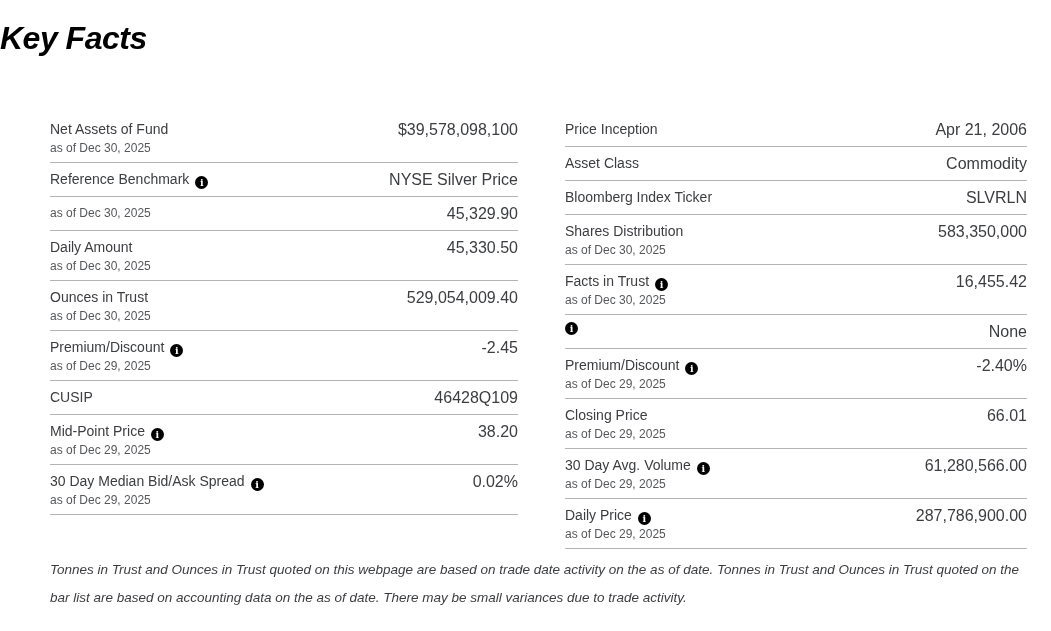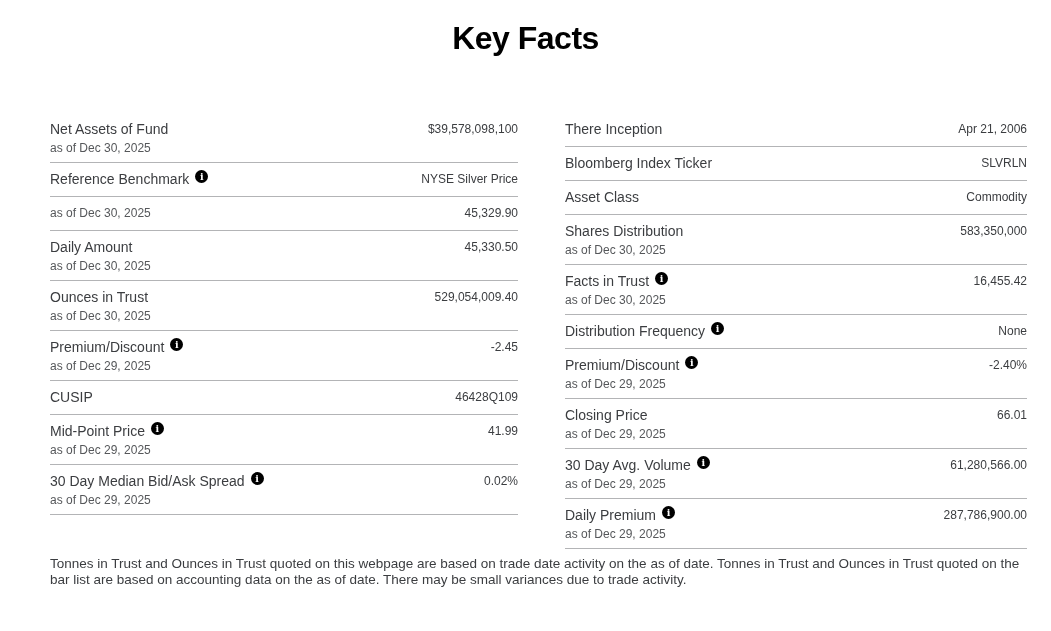--- a/index.html
+++ b/index.html
@@ -14,25 +14,26 @@
   *{box-sizing:border-box;}
   html,body{margin:0;padding:0;}
   body{
     width:1051px;height:631px;overflow:hidden;
     background:var(--bg);
     font-family:"Liberation Sans", sans-serif;
     color:var(--text);
   }
   .page-title{
     margin:20px 0 0;
-    text-align:center;
+    text-align:left;
     font-size:32px;
     font-weight:bold;
     letter-spacing:-0.5px;
     color:var(--title);
+    font-style:italic;
   }
   .content{
     width:977px;
     margin-left:50px;
   }
   .columns{
     display:grid;
     grid-template-columns:468px 462px;
     column-gap:47px;
     margin-top:56px;
@@ -41,34 +42,34 @@
   .fact-row{
     display:flex;
     justify-content:space-between;
     align-items:flex-start;
     border-bottom:1px solid var(--divider);
     padding:7px 0 7px;
   }
   .label-wrap{min-width:0;}
   .label-line{
     display:flex;
-    align-items:flex-start;
+    align-items:flex-end;
     gap:6px;
     font-size:14px;
     line-height:19px;
     color:var(--text);
   }
   .as-of{
     font-size:12px;
     line-height:13px;
     margin-top:3px;
     color:var(--muted);
   }
   .value{
-    font-size:12px;
+    font-size:16px;
     line-height:19px;
     white-space:nowrap;
     text-align:center;
     color:var(--text);
     padding-left:12px;
   }
   .info-icon{
     flex:0 0 auto;
     width:13px;height:13px;
     border-radius:50%;
@@ -80,22 +81,23 @@
     line-height:1;
     display:inline-flex;
     align-items:center;
     justify-content:center;
     cursor:pointer;
     user-select:none;
   }
   .footnote{
     margin-top:7px;
     width:977px;
+    font-style:italic;
     font-size:13.5px;
-    line-height:16px;
+    line-height:28px;
     color:var(--text);
   }
 </style>
 </head>
 <body>
 
 <h1 class="page-title">Key Facts</h1>
 
 <div class="content">
   <div class="columns">
@@ -175,71 +177,71 @@
   </div>
 
   <div class="fact-row">
     <div class="label-wrap">
       <div class="label-line">
         <span class="label">Mid-Point Price</span>
         <span class="info-icon">i</span>
       </div>
       <div class="as-of">as of Dec 29, 2025</div>
     </div>
-    <div class="value">41.99</div>
+    <div class="value">38.20</div>
   </div>
 
   <div class="fact-row">
     <div class="label-wrap">
       <div class="label-line">
         <span class="label">30 Day Median Bid/Ask Spread</span>
         <span class="info-icon">i</span>
       </div>
       <div class="as-of">as of Dec 29, 2025</div>
     </div>
     <div class="value">0.02%</div>
   </div>
 </div>
     <div class="col">
   <div class="fact-row">
     <div class="label-wrap">
       <div class="label-line">
-        <span class="label">There Inception</span>
+        <span class="label">Price Inception</span>
 
       </div>
 
     </div>
     <div class="value">Apr 21, 2006</div>
   </div>
 
   <div class="fact-row">
     <div class="label-wrap">
       <div class="label-line">
+        <span class="label">Asset Class</span>
+
+      </div>
+
+    </div>
+    <div class="value">Commodity</div>
+  </div>
+
+  <div class="fact-row">
+    <div class="label-wrap">
+      <div class="label-line">
         <span class="label">Bloomberg Index Ticker</span>
 
       </div>
 
     </div>
     <div class="value">SLVRLN</div>
   </div>
 
   <div class="fact-row">
     <div class="label-wrap">
       <div class="label-line">
-        <span class="label">Asset Class</span>
-
-      </div>
-
-    </div>
-    <div class="value">Commodity</div>
-  </div>
-
-  <div class="fact-row">
-    <div class="label-wrap">
-      <div class="label-line">
         <span class="label">Shares Distribution</span>
 
       </div>
       <div class="as-of">as of Dec 30, 2025</div>
     </div>
     <div class="value">583,350,000</div>
   </div>
 
   <div class="fact-row">
     <div class="label-wrap">
@@ -248,21 +250,20 @@
         <span class="info-icon">i</span>
       </div>
       <div class="as-of">as of Dec 30, 2025</div>
     </div>
     <div class="value">16,455.42</div>
   </div>
 
   <div class="fact-row">
     <div class="label-wrap">
       <div class="label-line">
-        <span class="label">Distribution Frequency</span>
         <span class="info-icon">i</span>
       </div>
 
     </div>
     <div class="value">None</div>
   </div>
 
   <div class="fact-row">
     <div class="label-wrap">
       <div class="label-line">
@@ -292,21 +293,21 @@
         <span class="info-icon">i</span>
       </div>
       <div class="as-of">as of Dec 29, 2025</div>
     </div>
     <div class="value">61,280,566.00</div>
   </div>
 
   <div class="fact-row">
     <div class="label-wrap">
       <div class="label-line">
-        <span class="label">Daily Premium</span>
+        <span class="label">Daily Price</span>
         <span class="info-icon">i</span>
       </div>
       <div class="as-of">as of Dec 29, 2025</div>
     </div>
     <div class="value">287,786,900.00</div>
   </div>
 </div>
   </div>
   <p class="footnote">Tonnes in Trust and Ounces in Trust quoted on this webpage are based on trade date activity on the as of date. Tonnes in Trust and Ounces in Trust quoted on the bar list are based on accounting data on the as of date. There may be small variances due to trade activity.</p>
 </div>

